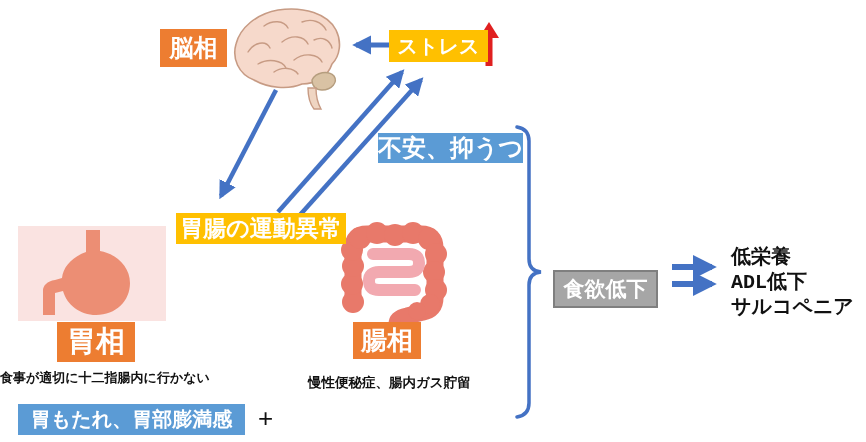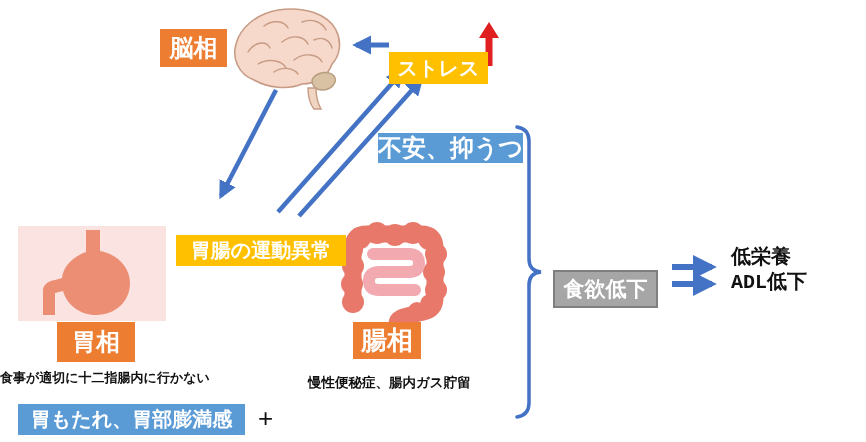--- a/index.html
+++ b/index.html
@@ -9,21 +9,21 @@
     --c-colon:#E8796A; --c-small-intestine:#F2A9B0;
     --c-brain-fill:#F6D9CB; --c-brain-line:#C79B84; --c-cerebellum:#D9C2A4;
   }
   html,body{margin:0;padding:0;background:#fff;}
   body{font-family:"Liberation Sans","DejaVu Sans",sans-serif;}
   .canvas{position:relative;width:866px;height:442px;background:#fff;overflow:hidden;}
   .abs{position:absolute;}
   .box{display:flex;align-items:center;justify-content:center;
        color:#fff;font-weight:bold;box-sizing:border-box;white-space:nowrap;z-index:3;}
   .box-orange{background:var(--c-orange);}
-  .box-gold{background:var(--c-gold);margin-top:22px;}
+  .box-gold{background:var(--c-gold);}
   .box-blue{background:var(--c-blue);}
   .box-gray{background:var(--c-gray);border:2px solid var(--c-gray-border);}
   .note{color:#111;font-weight:bold;z-index:3;white-space:nowrap;}
   .plus{color:#111;font-size:26px;z-index:3;}
   .outcomes{color:#111;font-weight:bold;font-size:20px;line-height:25px;z-index:3;}
   .icon-layer{z-index:1;}
   .arrow-layer{z-index:2;pointer-events:none;}
   .arrow-line{stroke:var(--c-arrow-blue);fill:none;}
   .arrow-head{fill:var(--c-arrow-blue);}
   .bracket{stroke:var(--c-arrow-blue);fill:none;stroke-width:3.5;stroke-linecap:round;}
@@ -107,25 +107,25 @@
   </div>
 
   <div class="abs box box-gold" style="left:389px;top:30px;width:99px;height:32px;font-size:20px;">
     <span>ストレス</span>
   </div>
 
   <div class="abs box box-blue" style="left:378px;top:133px;width:145px;height:30px;font-size:24px;">
     <span>不安、抑うつ</span>
   </div>
 
-  <div class="abs box box-gold" style="left:176px;top:213px;width:170px;height:31px;font-size:20px;">
+  <div class="abs box box-gold" style="left:176px;top:213px;width:170px;height:31px;font-size:23px;">
     <span>胃腸の運動異常</span>
   </div>
 
-  <div class="abs box box-orange" style="left:57px;top:322px;width:78px;height:40px;font-size:24px;text-align:right;">
+  <div class="abs box box-orange" style="left:57px;top:322px;width:78px;height:40px;font-size:29px;text-align:right;">
     <span>胃相</span>
   </div>
 
   <div class="abs note" style="left:0;top:369px;font-size:13px;">食事が適切に十二指腸内に行かない</div>
 
   <div class="abs box box-orange" style="left:353px;top:322px;width:68px;height:37px;font-size:26px;">
     <span>腸相</span>
   </div>
 
   <div class="abs note" style="left:308px;top:374px;font-size:13.5px;">慢性便秘症、腸内ガス貯留</div>
@@ -137,15 +137,16 @@
   <div class="abs plus" style="left:258px;top:403px;">+</div>
 
 
   <div class="abs box box-gray" style="left:553px;top:270px;width:105px;height:38px;font-size:21px;">
     <span>食欲低下</span>
   </div>
 
   <div class="abs outcomes" style="left:731px;top:245px;font-family:Liberation Mono, monospace;">
     <div>低栄養</div>
     <div>ADL低下</div>
+    <div>サルコペニア</div>
   </div>
 
 </div>
 
 </body></html>

